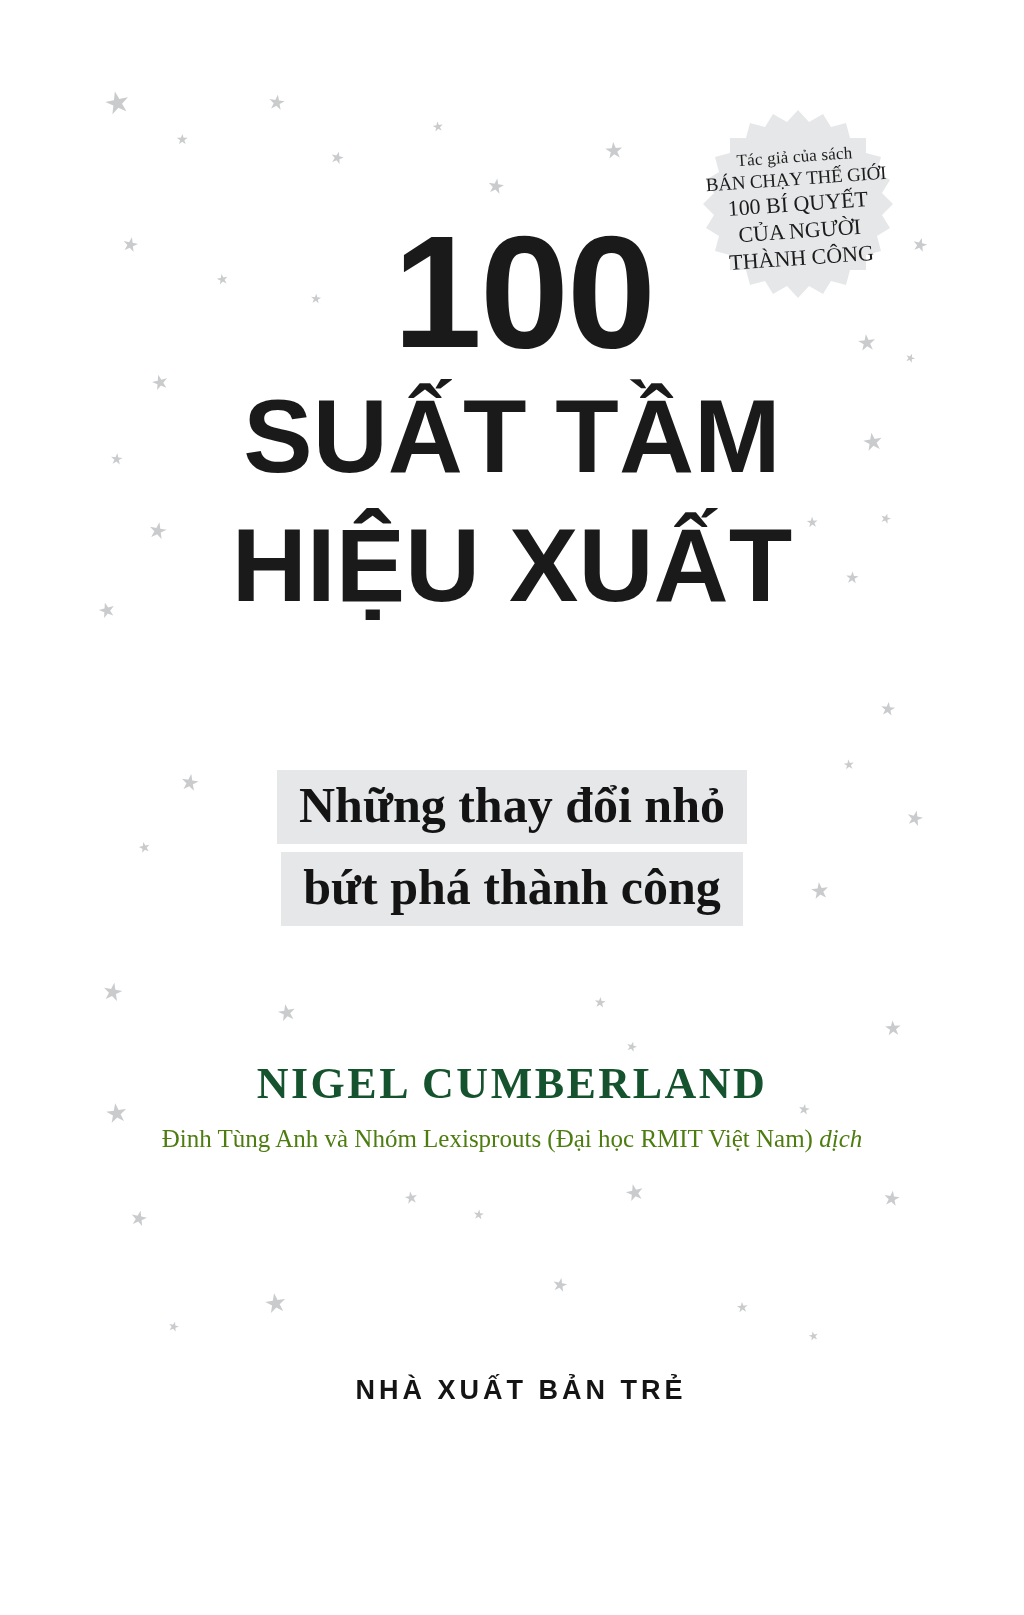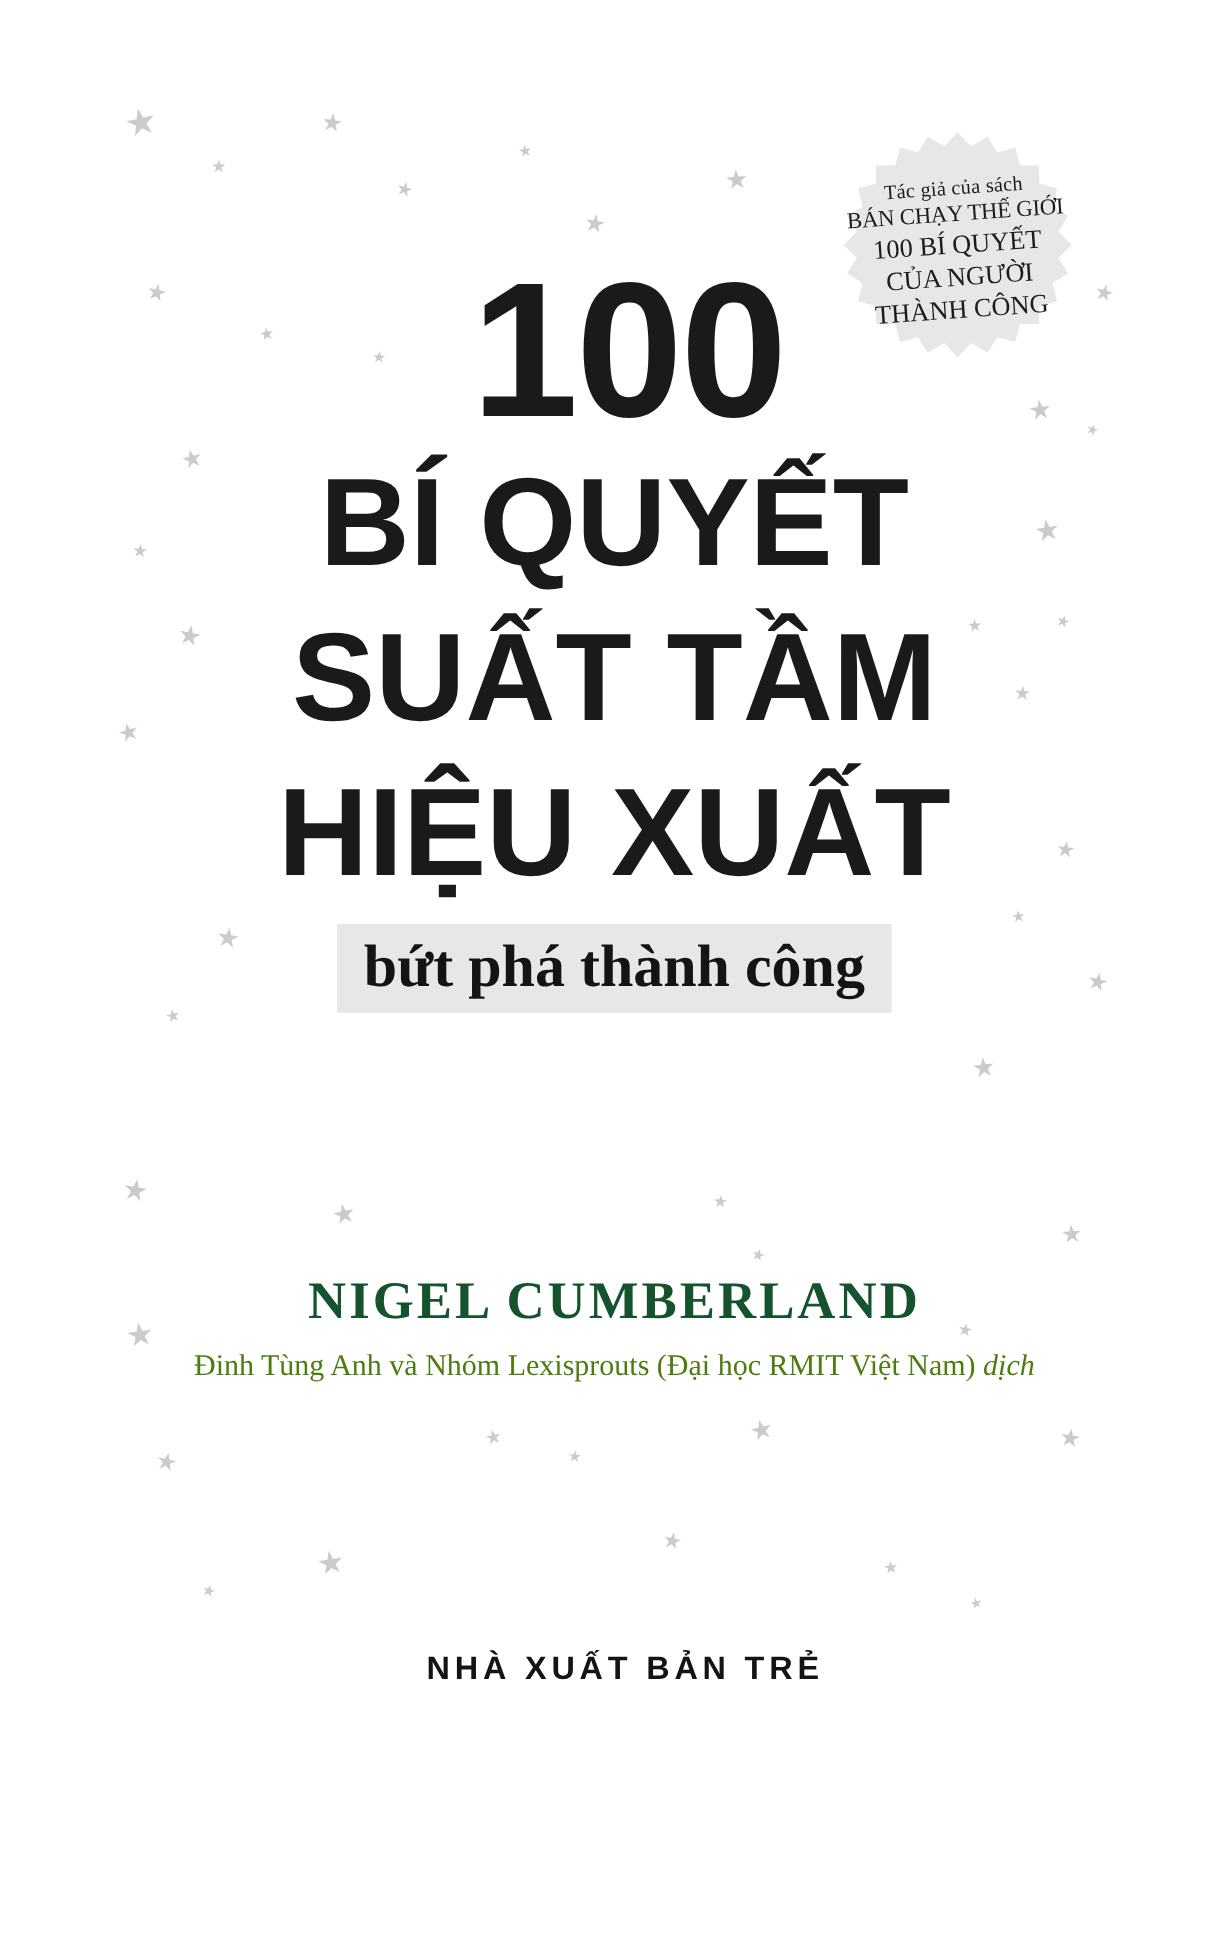--- a/index.html
+++ b/index.html
@@ -227,26 +227,28 @@
       <div class="badge-l3">100 BÍ QUYẾT</div>
       <div class="badge-l4">CỦA NGƯỜI</div>
       <div class="badge-l5">THÀNH CÔNG</div>
     </div>
   </div>
 
   <div class="content">
 
     <div class="title-wrap">
       <div class="t-100">100</div>
-      <div class="t-line">BÍ QUYẾT</div>
       <div class="t-line">SUẤT TẦM</div>
       <div class="t-line">HIỆU XUẤT</div>
     </div>
 
     <div class="sub-wrap">
+      <div class="sub-line">
+        <span>Những thay đổi nhỏ</span>
+      </div>
       <div class="sub-line">
         <span>bứt phá thành công</span>
       </div>
     </div>
 
     <div class="author-wrap">
       <div class="author">NIGEL  CUMBERLAND</div>
       <div class="translator"><span>Đinh Tùng Anh và Nhóm Lexisprouts (Đại học RMIT Việt Nam) </span><span class="ital">dịch</span></div>
     </div>
 

